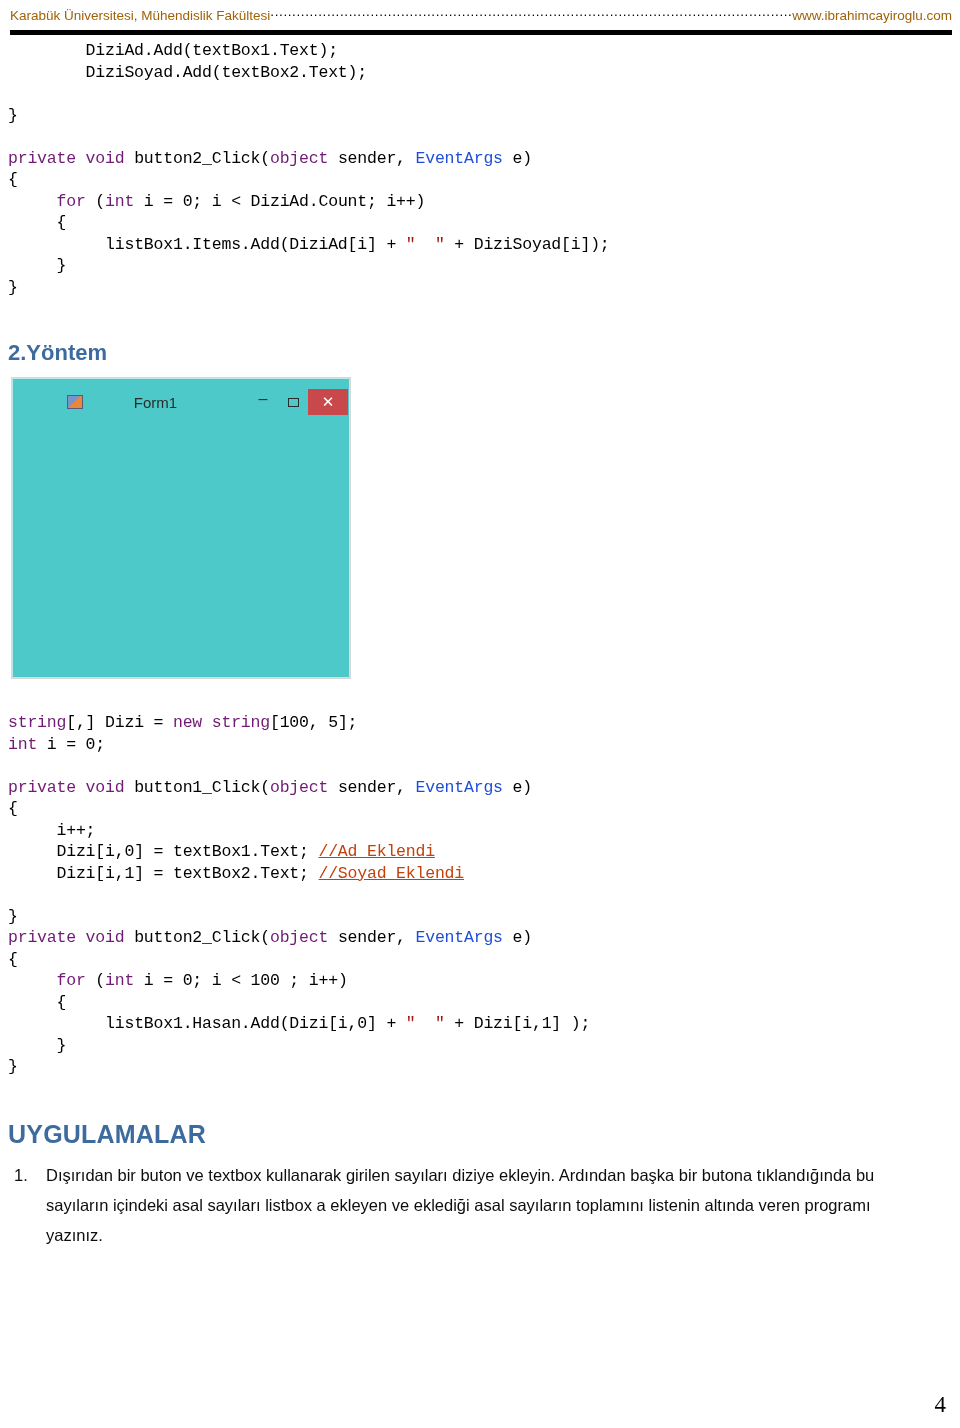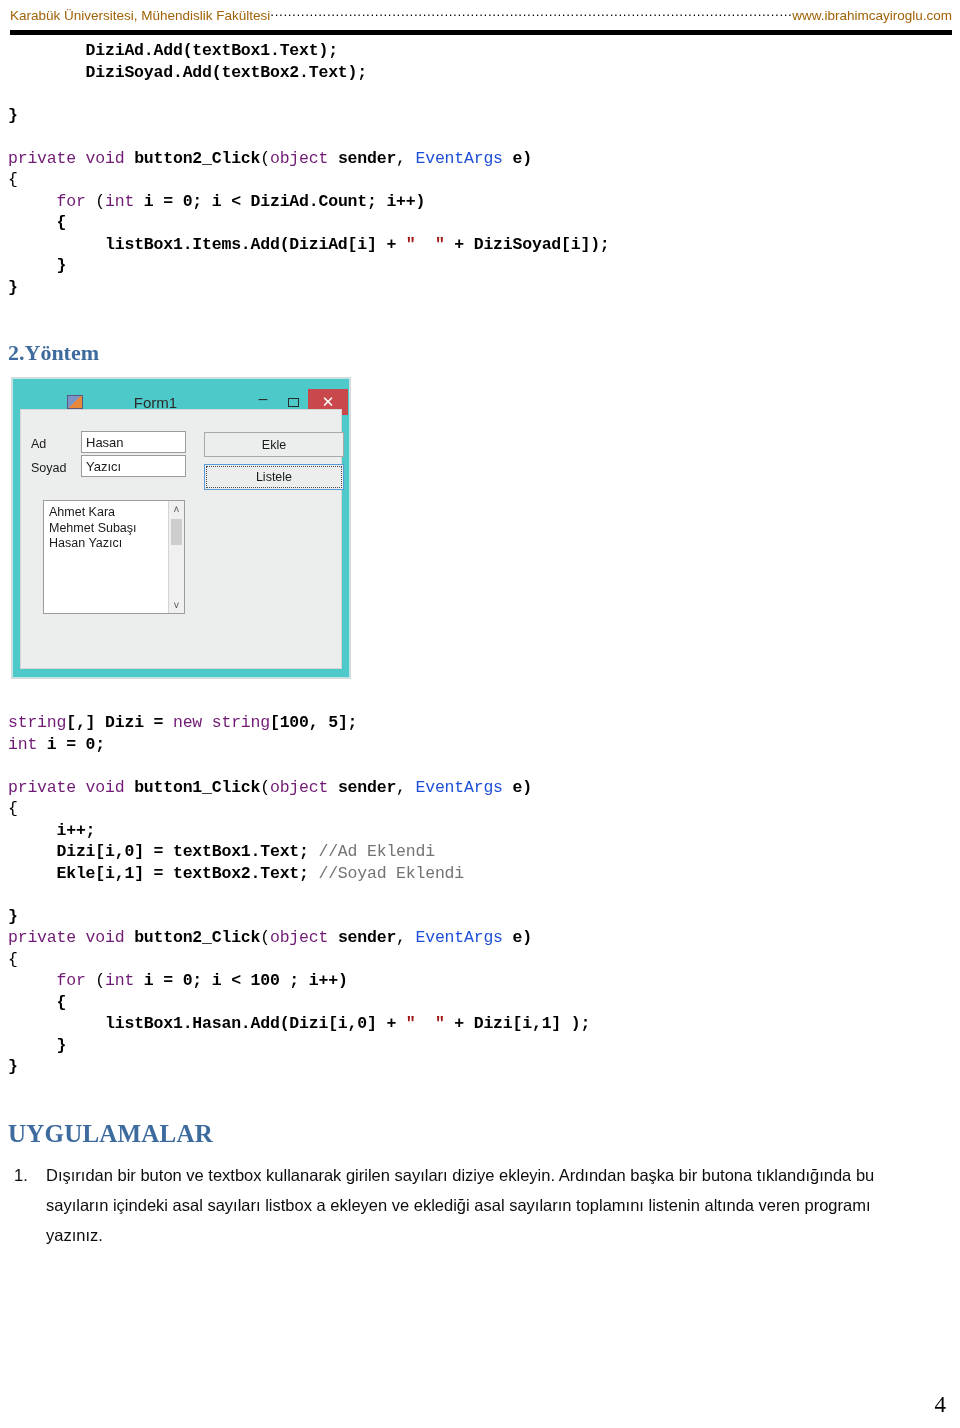--- a/index.html
+++ b/index.html
@@ -63,30 +63,30 @@
     font-family: "Liberation Mono", "DejaVu Sans Mono", monospace;
     font-size: 16.5px;
     line-height: 21.5px;
     white-space: pre;
     color: #000000;
     letter-spacing: -0.2px;
   }
   .code .kw   { color: #701a75; }
   .code .typ  { color: #1d4ed8; }
   .code .str  { color: #a31515; }
-  .code .cmt  { color: #737373; }
-  .code .b    { font-weight: bold; text-align: center; }
+  .code .cmt  { color: #c2410c; text-decoration: underline; }
+  .code .b    { font-weight: normal; text-align: center; }
 
   #code-block-1 { top: 40px;  left: 8px; }
   #code-block-2 { top: 712px; left: 8px; }
 
   
   .heading-blue {
     position: absolute;
-    font-family: Liberation Serif, serif;
+    font-family: Liberation Sans, sans-serif;
     font-weight: bold;
     color: #3e6b9e;
   }
   #heading-yontem {
     top: 340px;
     left: 8px;
     font-size: 22px;
     letter-spacing: 0px;
   }
   #heading-uygulamalar {
@@ -319,55 +319,30 @@
   <div class="form-titlebar">
     <span class="form-appicon"></span>
     <span class="form-title">Form1</span>
     <span class="win-btn minimize">–</span>
     <span class="win-btn maximize">
         <span class="sq"></span>
       </span>
     <span class="win-btn close">✕</span>
   </div>
 
-  <div class="form-body">
-
-    <span class="lbl" id="field-ad-label">Ad</span>
-    <span class="lbl" id="field-soyad-label">Soyad</span>
-
-    <div class="tbox" id="field-ad-input">Hasan</div>
-    <div class="tbox" id="field-soyad-input">Yazıcı</div>
-
-    <div class="btn" id="btn-ekle">Ekle</div>
-    <div class="btn" id="btn-listele">
-        <span class="inner">Listele</span>
-      </div>
-
-    <div id="listbox">
-      <div class="items" style="white-space:pre-line">Ahmet  Kara
-Mehmet  Subaşı
-Hasan  Yazıcı</div>
-      <div class="scrollbar">
-        <div class="arrow up">˄</div>
-        <div class="thumb"></div>
-        <div class="arrow down">˅</div>
-      </div>
-    </div>
-
-  </div>
 </div>
 
 <div class="code" id="code-block-2"><span class="kw">string</span><span class="b">[,] Dizi = </span><span class="kw">new </span><span class="kw">string</span><span class="b">[100, 5];</span>
 <span class="kw">int</span><span class="b"> i = 0;</span>
 
 <span class="kw">private void </span><span class="b">button1_Click</span>(<span class="kw">object</span> <span class="b">sender</span>, <span class="typ">EventArgs</span> <span class="b">e)</span>
 {
      <span class="b">i++;</span>
      <span class="b">Dizi[i,0] = textBox1.Text;</span> <span class="cmt">//Ad Eklendi</span>
-     <span class="b">Ekle[i,1] = textBox2.Text;</span> <span class="cmt">//Soyad Eklendi</span>
+     <span class="b">Dizi[i,1] = textBox2.Text;</span> <span class="cmt">//Soyad Eklendi</span>
 
 <span class="b">}</span>
 <span class="kw">private void </span><span class="b">button2_Click</span>(<span class="kw">object</span> <span class="b">sender</span>, <span class="typ">EventArgs</span> <span class="b">e)</span>
 {
      <span class="kw">for </span>(<span class="kw">int</span> <span class="b">i = 0; i &lt; 100 ; i++)</span>
      <span class="b">{</span>
           <span class="b">listBox1.Hasan.Add(Dizi[i,0] + </span><span class="str b">"</span><span class="b">  </span><span class="str b">"</span><span class="b"> + Dizi[i,1] );</span>
      <span class="b">}</span>
 <span class="b">}</span></div>
 

